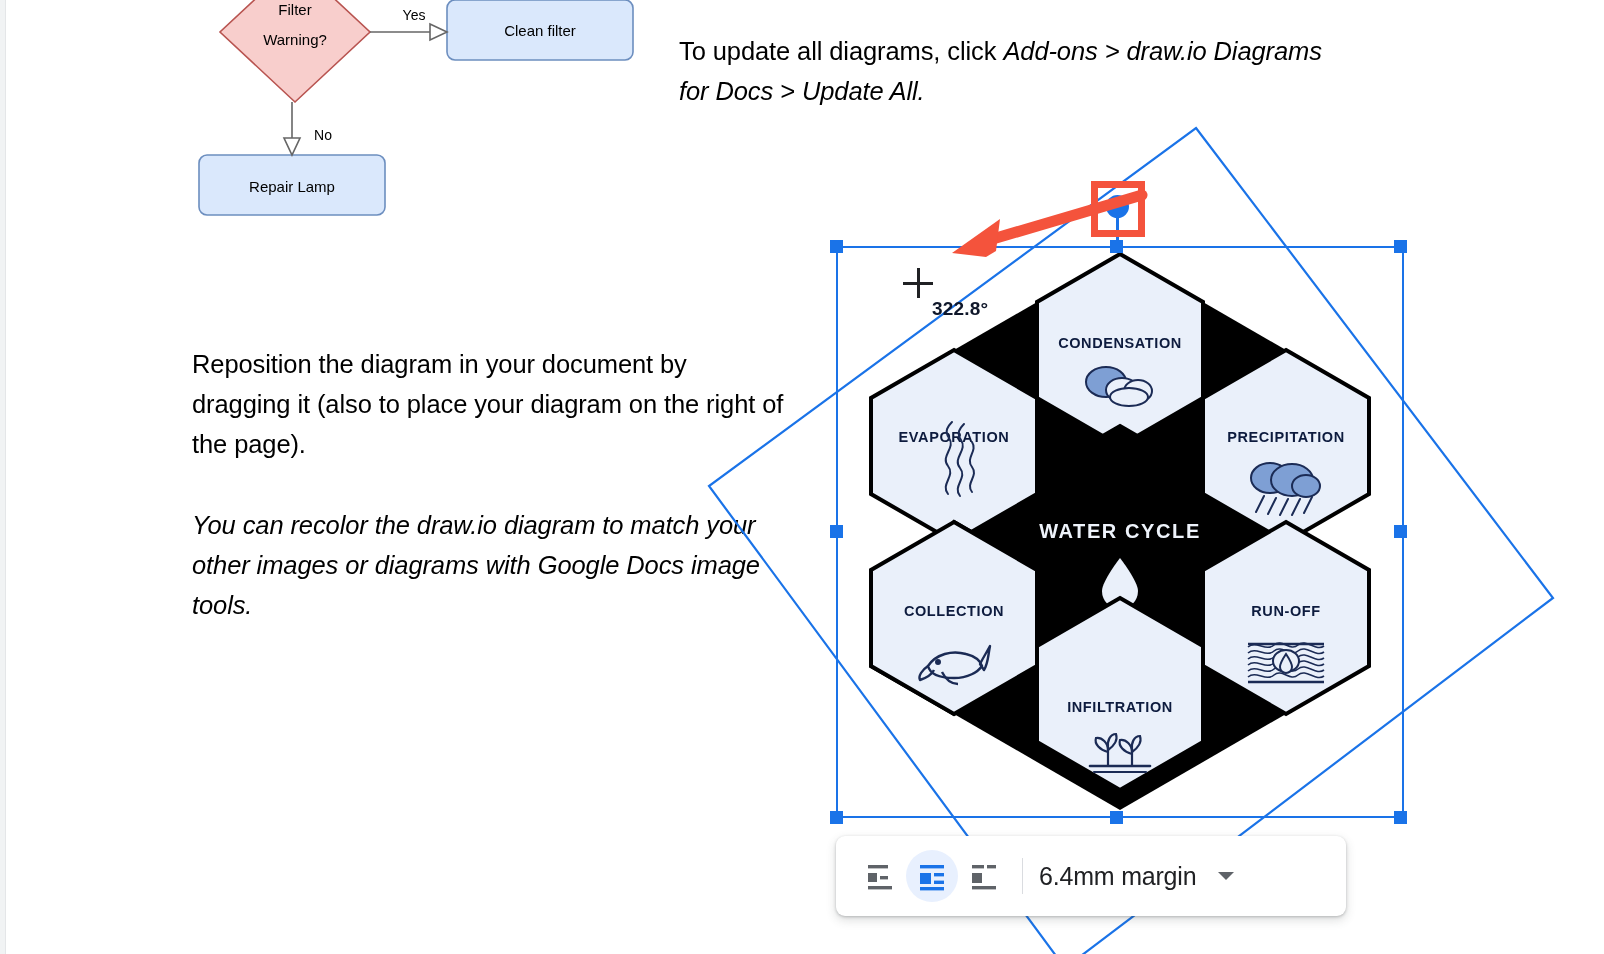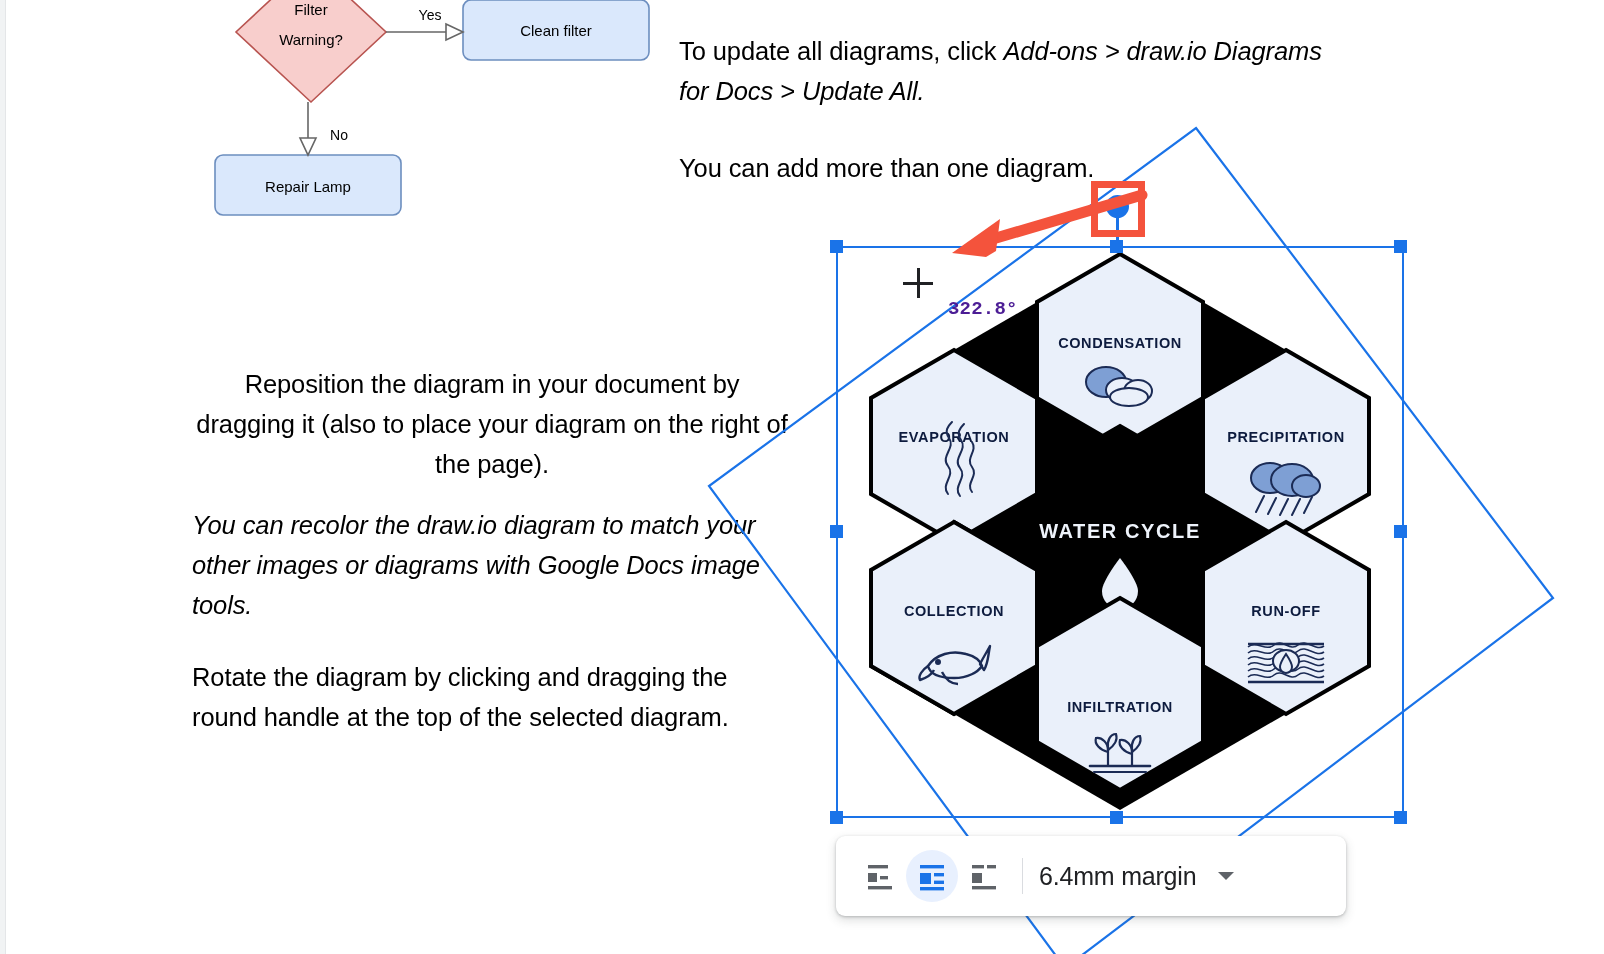--- a/index.html
+++ b/index.html
@@ -19,21 +19,21 @@
   }
   
   .page-gutter {
     position: absolute; left: 0; top: 0;
     width: 6px; height: 954px;
     background: #f1f3f4;
     border-right: 1px solid #e4e6e8;
   }
 
   
-  .flowchart { position: absolute; left: 0; top: 0; width: 660px; height: 240px; margin-left: 16px; }
+  .flowchart { position: absolute; left: 0; top: 0; width: 660px; height: 240px; }
   .flowchart svg { display: block; }
   .fc-label {
     font-family: "Liberation Sans", sans-serif;
     font-size: 15px; fill: #000000;
   }
   .fc-edge-label { font-size: 14px; fill: #000000; }
 
   
   .doc-text {
     position: absolute;
@@ -43,21 +43,21 @@
     line-height: 40px;
     letter-spacing: -0.1px;
   }
   .para-top {
     left: 679px; top: 31px; width: 660px;
   }
   .para-top .it { font-style: italic; }
   .para-add { left: 679px; top: 148px; width: 640px; }
 
   .left-col { left: 192px; width: 600px; }
-  .para-reposition { top: 364px; text-align: center; }
+  .para-reposition { top: 344px; }
   .para-recolor { top: 505px; font-style: italic; }
   .para-rotate { top: 657px; }
 
   
   .sel-box {
     position: absolute;
     left: 836px; top: 246px;
     width: 568px; height: 572px;
     border: 2px solid #1a73e8;
     pointer-events: none;
@@ -123,23 +123,23 @@
   .crosshair::before, .crosshair::after {
     content: ""; position: absolute; background: #202124;
   }
   .crosshair::before { left: 14px; top: 0; width: 2.5px; height: 30px; }
   .crosshair::after  { left: 0; top: 14px; width: 30px; height: 2.5px; }
 
   
   .angle-readout {
     position: absolute;
     left: 932px; top: 298px;
-    font-family: Liberation Mono, monospace;
+    font-family: Liberation Sans, sans-serif;
     font-size: 19px; font-weight: bold;
-    color: #4c1d95; letter-spacing: 0.2px; margin-left: 16px;
+    color: #0f172a; letter-spacing: 0.2px;
   }
 
   
   .hexdiagram {
     position: absolute;
     left: 836px; top: 246px;
     width: 568px; height: 684px;
   }
   .hexdiagram svg { display: block; width: 568px; height: 572px; }
   .hx-label {
@@ -230,27 +230,25 @@
       <path d="M 292 102 L 292 138" fill="none" stroke="#666666" stroke-width="1.6"></path>
       <polygon points="284,138 300,138 292,155" fill="#ffffff" stroke="#666666" stroke-width="1.6"></polygon>
       <text class="fc-edge-label" x="323" y="140" text-anchor="middle">No</text>
     </svg>
   </div>
 
   <div class="doc-text para-top">
     <span>To update all diagrams, click </span><span class="it">Add-ons &gt; draw.io Diagrams for Docs &gt; Update All.</span>
   </div>
 
-  <div class="doc-text para-add">You can add more than one diagram.</div>
 
   <div class="doc-text left-col para-reposition">Reposition the diagram in your document by dragging it (also to place your diagram on the right of the page).</div>
 
   <div class="doc-text left-col para-recolor">You can recolor the draw.io diagram to match your other images or diagrams with Google Docs image tools.</div>
 
-  <div class="doc-text left-col para-rotate">Rotate the diagram by clicking and dragging the round handle at the top of the selected diagram.</div>
 
   <div class="hexdiagram">
     <svg viewBox="0 0 568 572" xmlns="http://www.w3.org/2000/svg">
       <defs>
 
         <g id="hexshape"></g>
       </defs>
 
       <polygon points="284,8 450,104 450,296 284,392 118,296 118,104" fill="#000000"></polygon>
       <polygon points="284,180 450,276 450,468 284,564 118,468 118,276" fill="#000000"></polygon>

